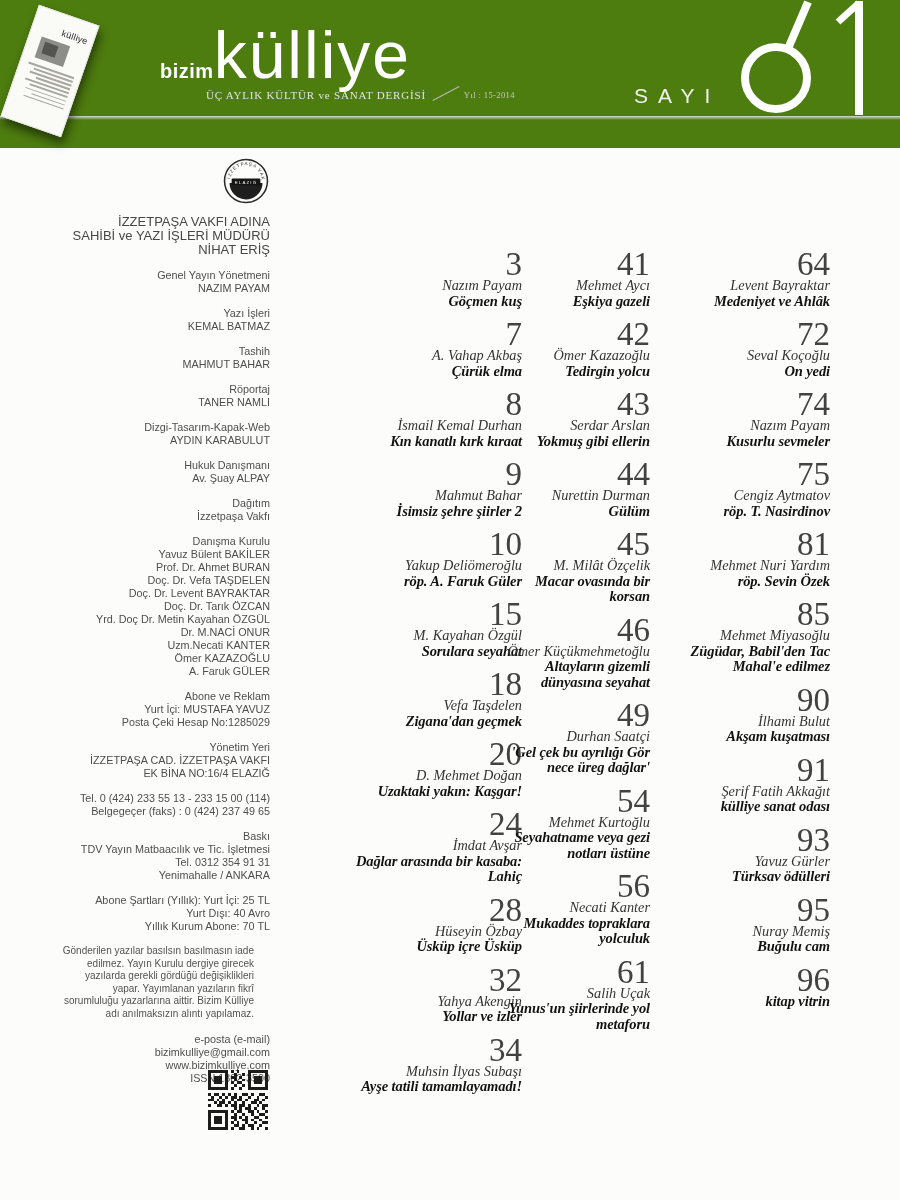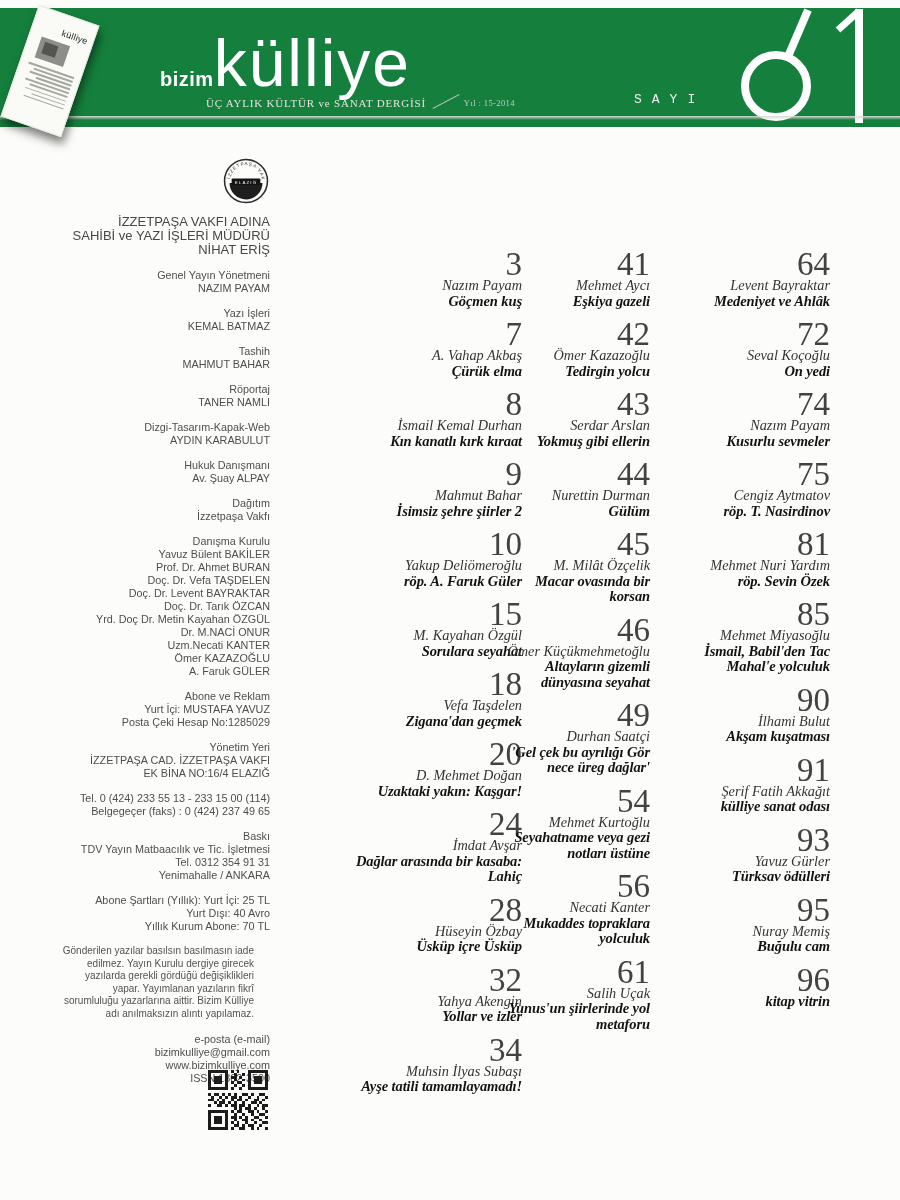--- a/index.html
+++ b/index.html
@@ -1,32 +1,32 @@
 <!DOCTYPE html>
 <html><head>
 <meta charset="utf-8">
 <style>
   html,body{margin:0;padding:0;background:#9a9a9a;}
   .page{position:relative;width:900px;height:1200px;background:#fcfcfa;overflow:hidden;
         font-family:"Liberation Sans","DejaVu Sans",sans-serif;}
 
   
-  .header{position:absolute;top:8px;left:0;width:900px;height:119px;background:#15803d;}
+  .header{position:absolute;top:0;left:0;width:900px;height:148px;background:#4d7c0f;}
   .header-edge{position:absolute;top:116px;left:0;width:900px;height:4px;
         background:linear-gradient(#d9d9d4,rgba(217,217,212,0));}
   .brand{position:absolute;left:160px;top:24px;color:#fff;}
   .brand-row{display:flex;align-items:baseline;}
   .brand-prefix{font-size:20px;font-weight:bold;letter-spacing:.5px;}
   .brand-name{font-size:66px;font-weight:300;letter-spacing:2px;line-height:.95;}
   .brand-sub{display:flex;align-items:center;margin:2px 0 0 46px;
         font-family:"Liberation Serif","DejaVu Serif",serif;font-size:11px;
         color:#e3e3e0;letter-spacing:.8px;}
   .tick{width:30px;height:1px;background:#b9b9b4;transform:rotate(-28deg);margin:0 3px 2px 5px;}
   .year{font-size:8.5px;color:#c9c9c6;letter-spacing:.4px;}
-  .issue-label{position:absolute;left:634px;top:84px;color:#f2f2f0;font-size:13px;letter-spacing:10px;font-family:Liberation Mono, monospace;}
+  .issue-label{position:absolute;left:634px;top:84px;color:#f2f2f0;font-size:21px;letter-spacing:10px;}
   .issue-number{position:absolute;left:726px;top:0;width:174px;height:116px;}
   .sr{position:absolute;width:1px;height:1px;overflow:hidden;clip-path:inset(50%);white-space:nowrap;}
 
   
   .cover-thumb{position:absolute;left:18px;top:12px;width:64px;height:118px;background:#fafaf7;
         transform:rotate(19deg);box-shadow:4px 6px 10px rgba(0,0,0,.5);z-index:3;
         padding:4px 5px;box-sizing:border-box;border:1px solid #e5e5e0;}
   .mc-title{font-size:9px;text-align:right;margin-top:9px;color:#1b1b1b;letter-spacing:.3px;}
   .mc-img{width:30px;height:22px;background:#8d8d8a;margin:5px 0 6px 7px;position:relative;}
   .mc-img:after{content:"";position:absolute;left:5px;top:4px;width:14px;height:12px;background:#55554f;}
@@ -435,21 +435,21 @@
 
         <article class="entry">
           <div class="num">81</div>
           <div class="author">Mehmet Nuri Yardım</div>
           <div class="title">röp. Sevin Özek</div>
         </article>
 
         <article class="entry">
           <div class="num">85</div>
           <div class="author">Mehmet Miyasoğlu</div>
-          <div class="title">İsmail, Babil'den Tac Mahal'e yolculuk</div>
+          <div class="title">Zügüdar, Babil'den Tac Mahal'e edilmez</div>
         </article>
 
         <article class="entry">
           <div class="num">90</div>
           <div class="author">İlhami Bulut</div>
           <div class="title">Akşam kuşatması</div>
         </article>
 
         <article class="entry">
           <div class="num">91</div>

